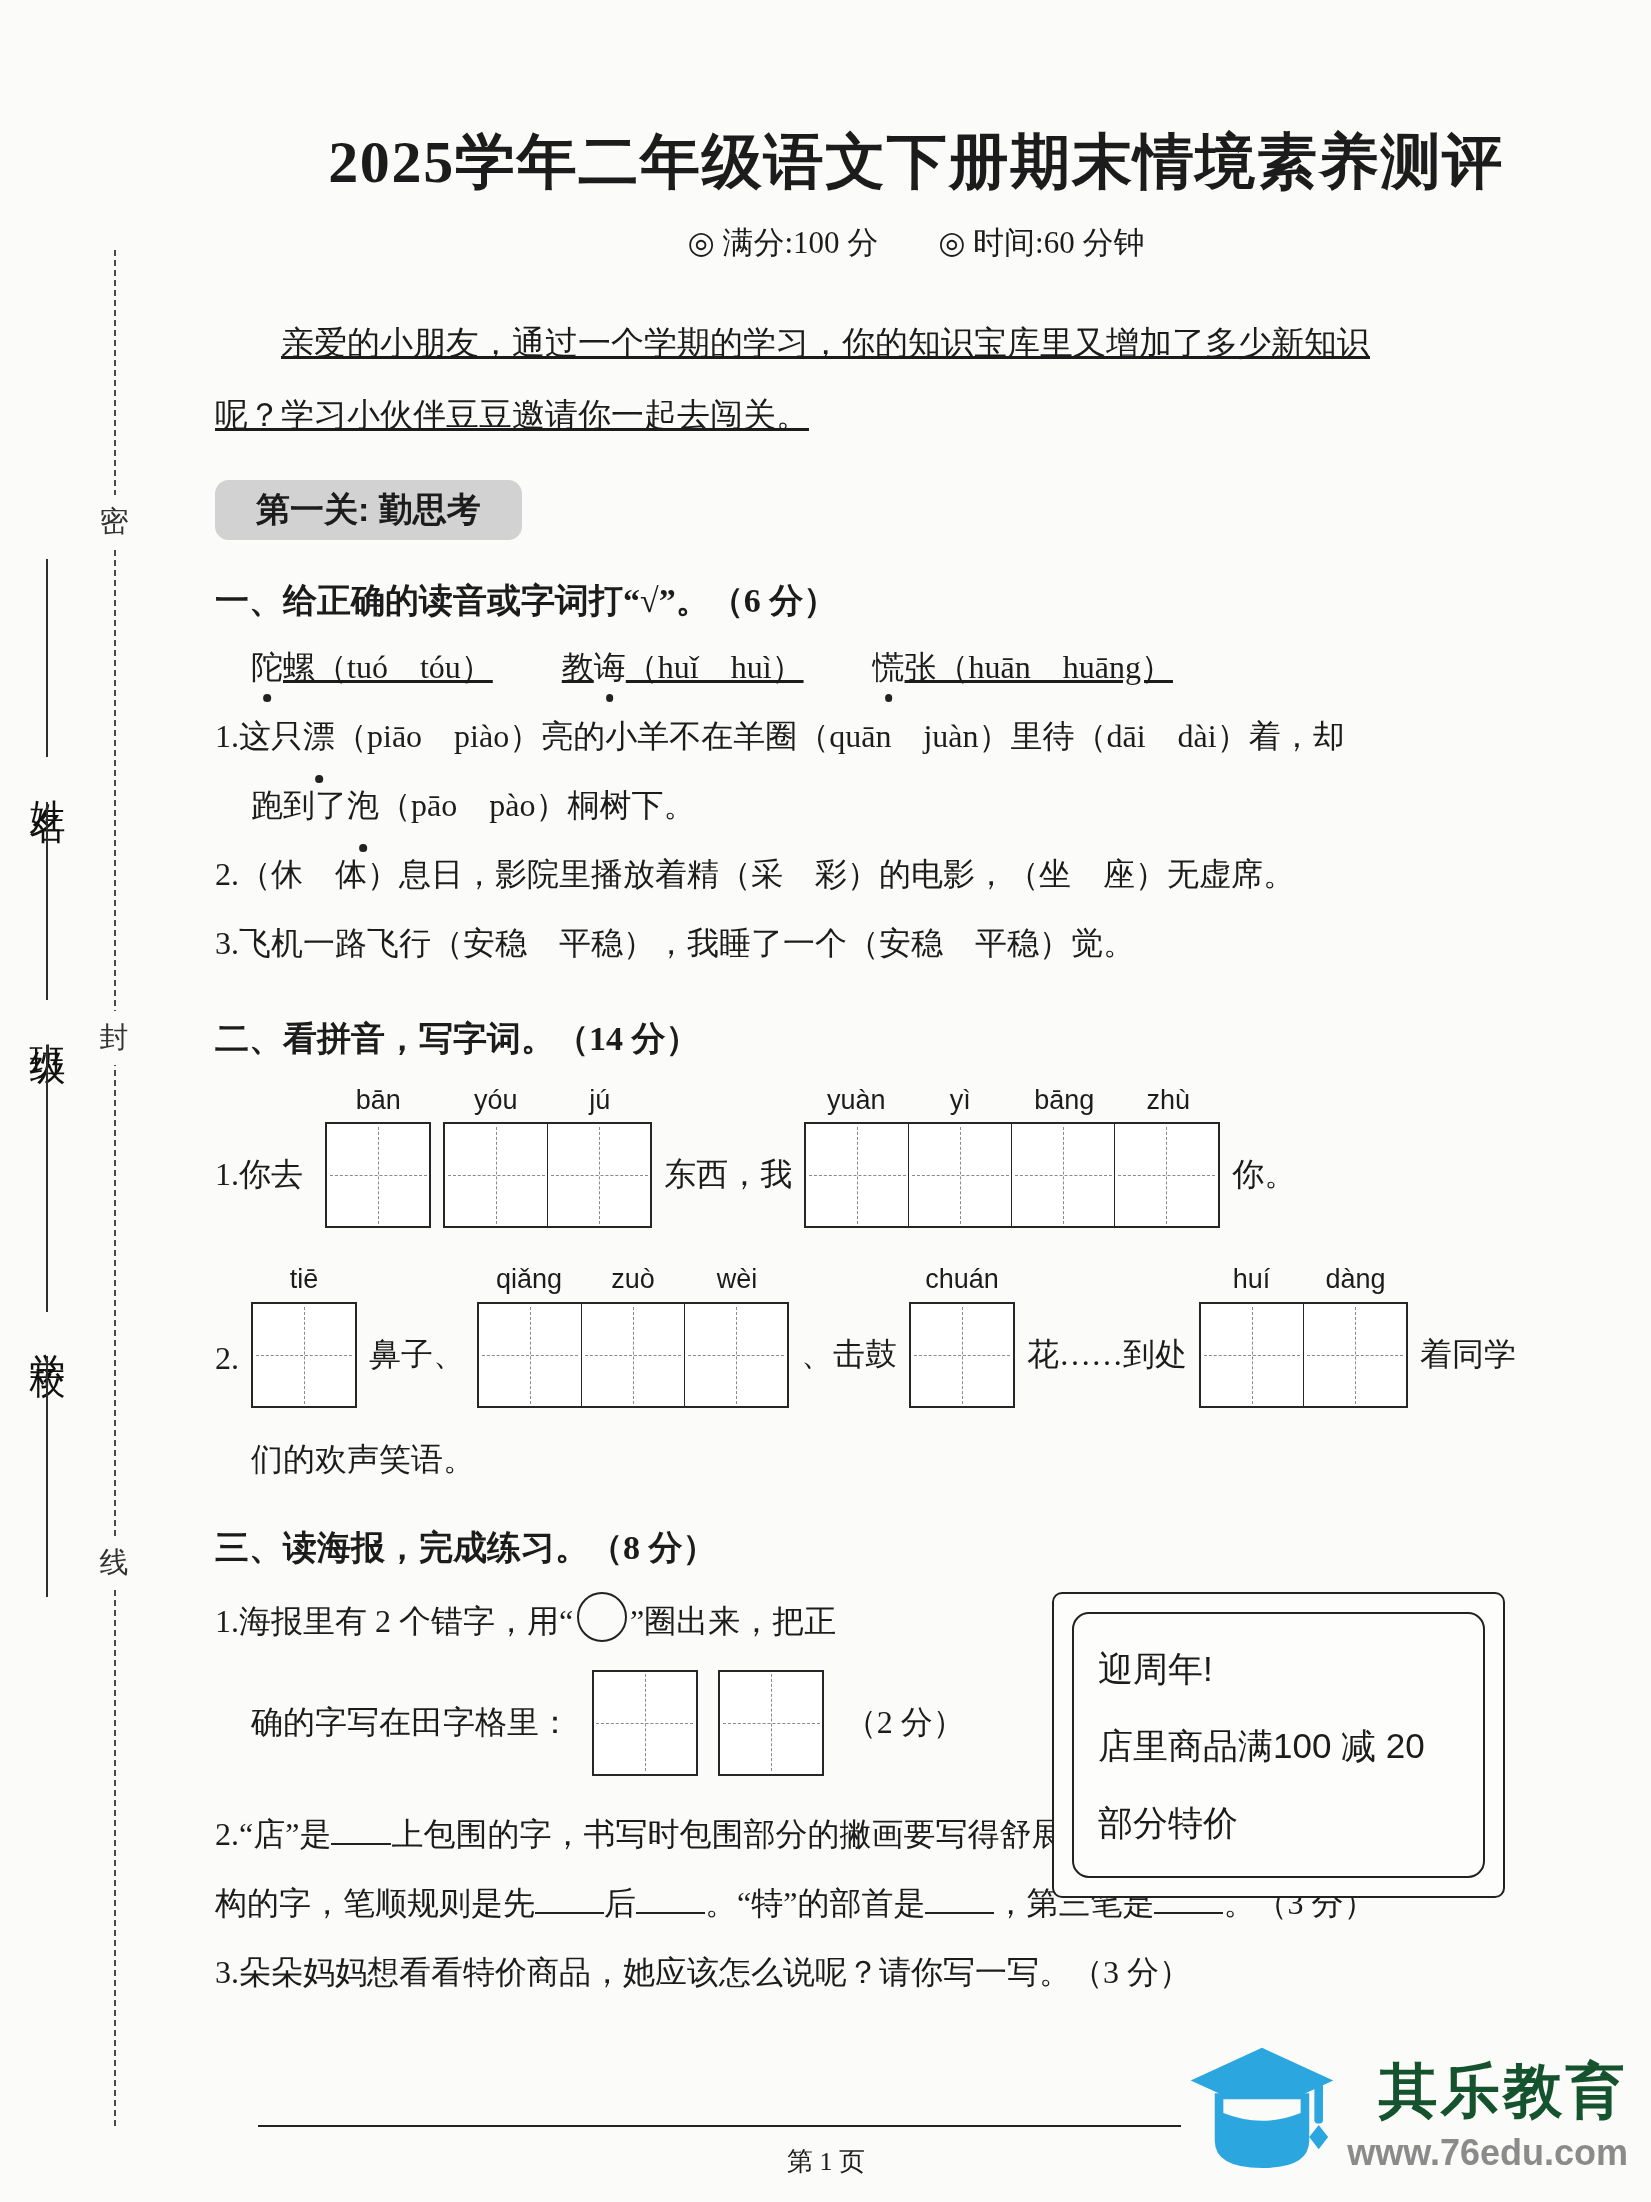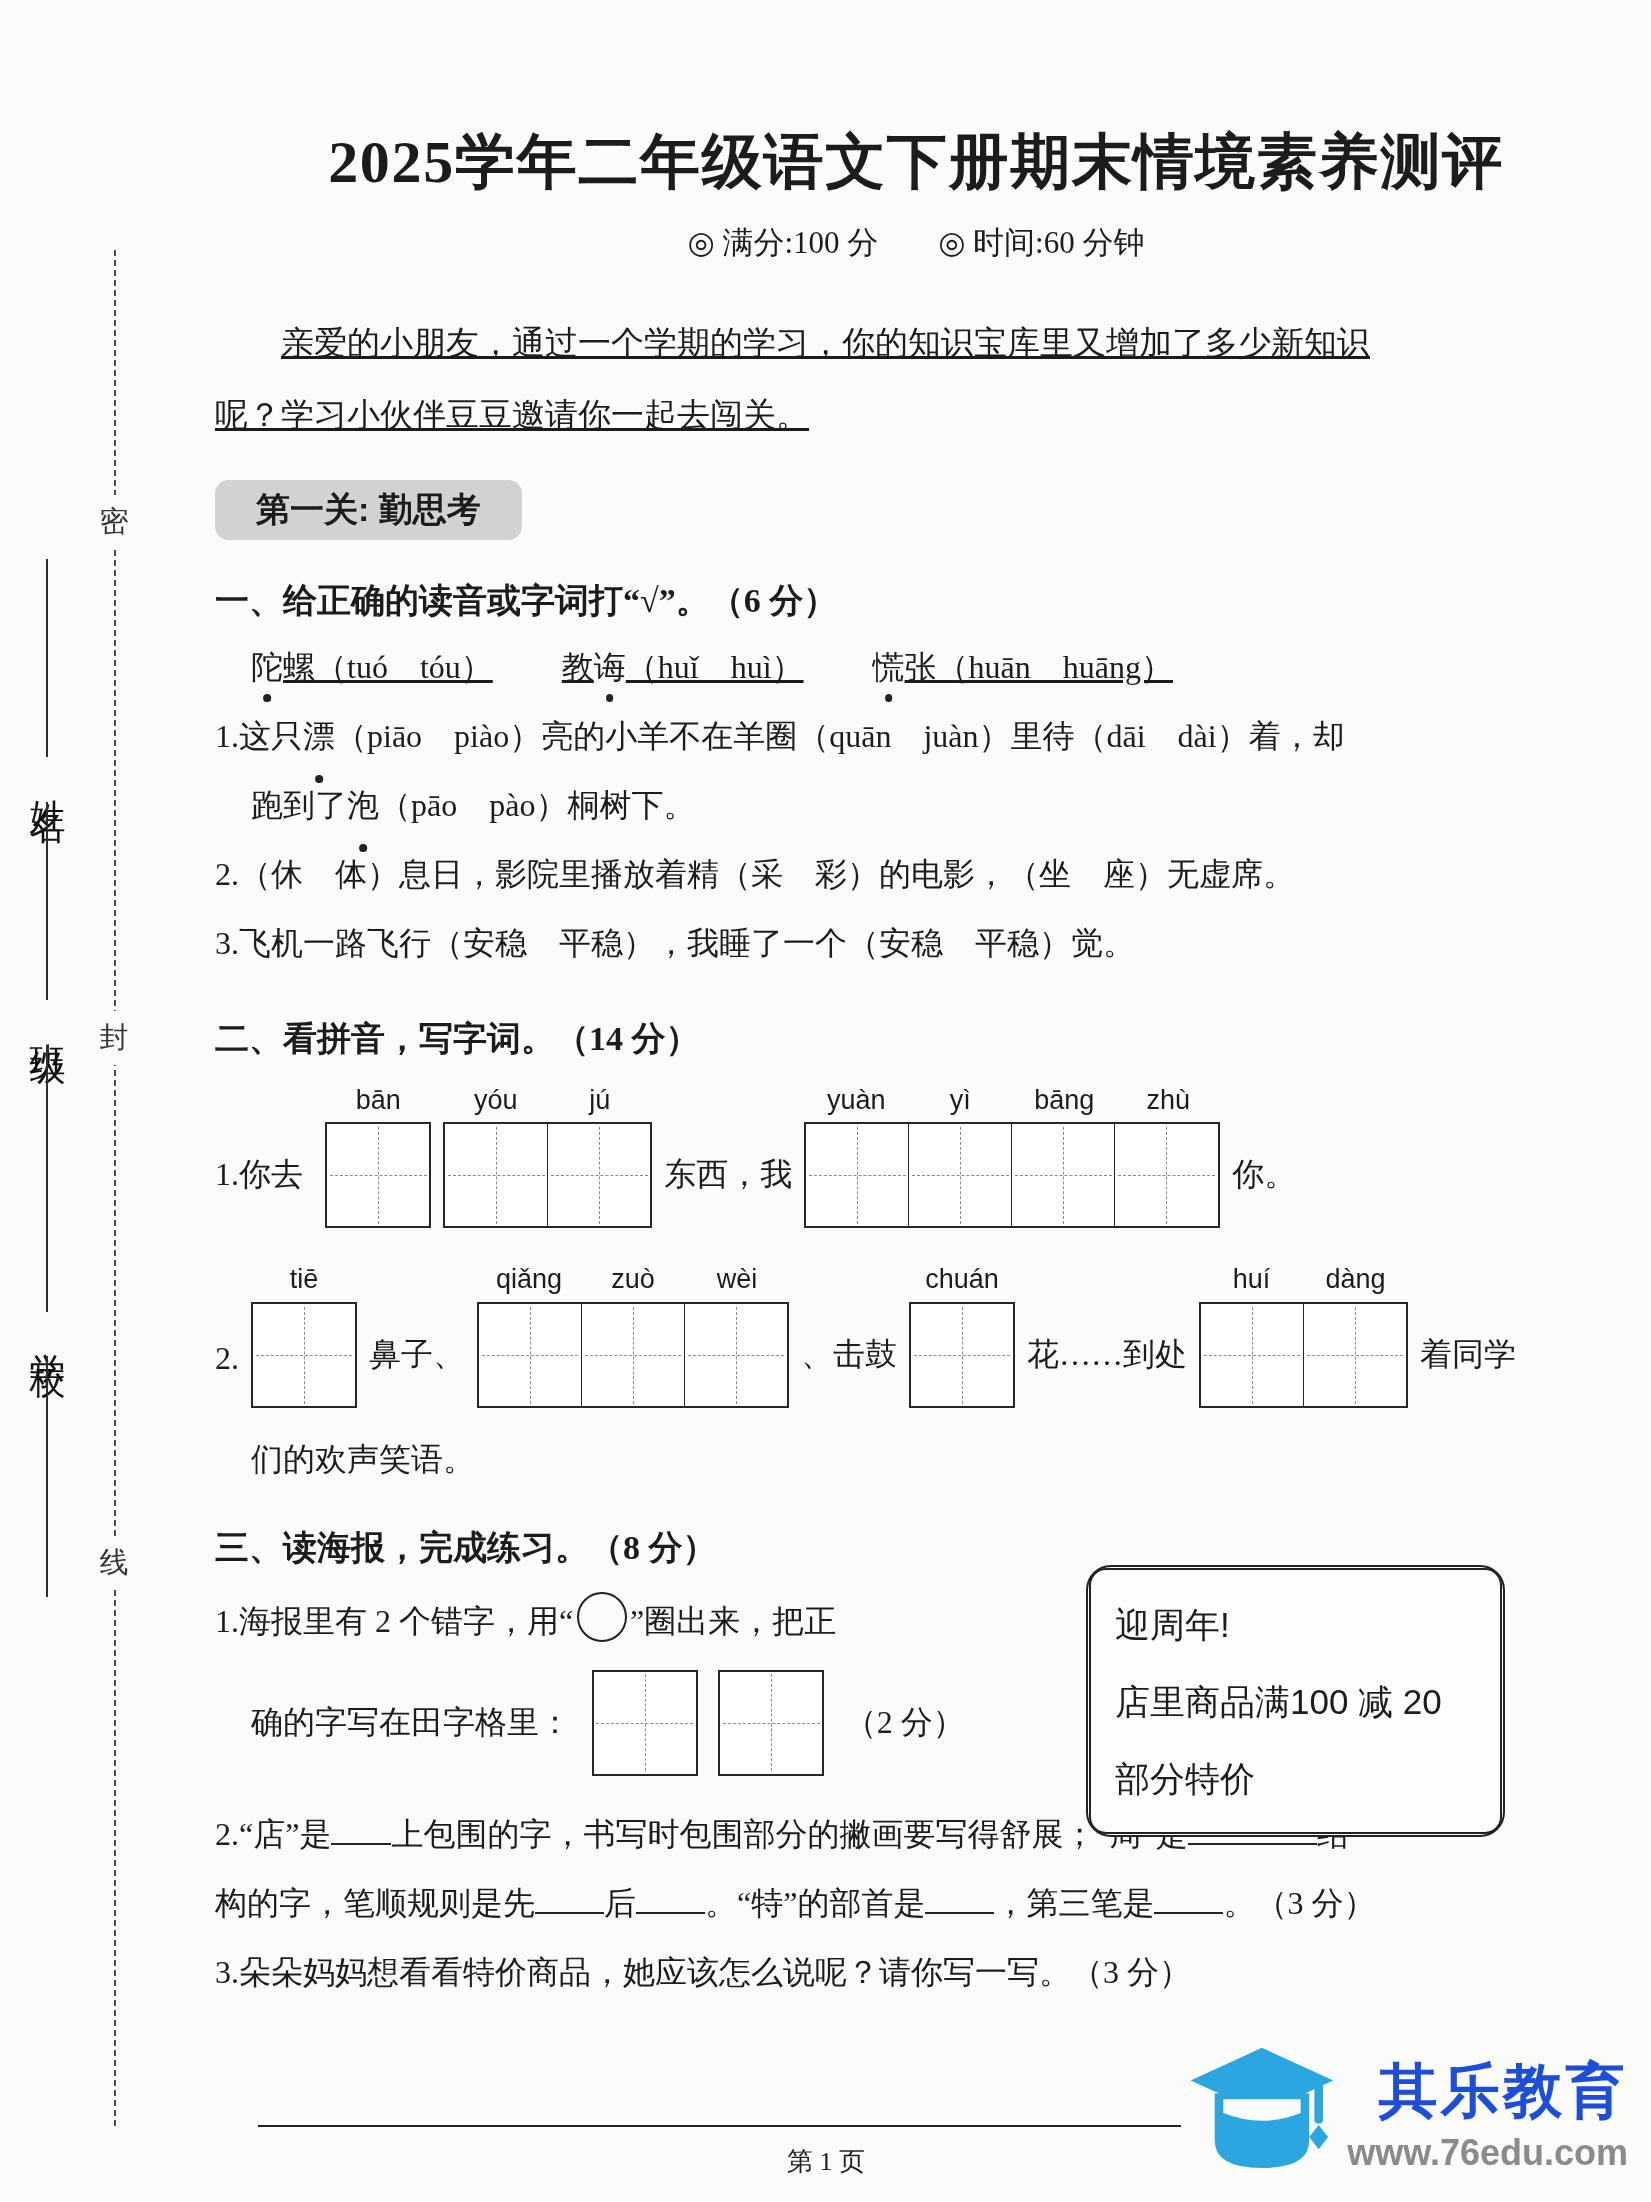--- a/index.html
+++ b/index.html
@@ -42,21 +42,21 @@
   .cell{width:102px;height:102px;position:relative;border-right:1.7px solid #262626;}
   .cell:last-child{border-right:none;}
   .cell::before{content:"";position:absolute;left:50%;top:2.6px;bottom:2.6px;border-left:1.7px dashed #8a8a8a;}
   .cell::after{content:"";position:absolute;top:50%;left:2.6px;right:2.6px;border-top:1.7px dashed #8a8a8a;}
   
   .sec3{position:relative;margin-top:31px;}
   .circle-glyph{display:inline-block;width:46px;height:46px;border:2.6px solid #222;border-radius:50%;
     vertical-align:-10.3px;margin:0 3.4px;}
   .boxline{display:flex;align-items:center;gap:20.6px;margin-top:13.8px;}
   .tian-single{border:2.6px solid #262626;background:#fff;display:flex;}
-  .poster{position:absolute;right:112px;top:40px;width:413px;border:2.6px solid #222;border-radius:25px;padding:1px;background:#fdfdfc;}
+  .poster{position:absolute;right:112px;top:67px;width:413px;border:2.6px solid #222;border-radius:10px;padding:18px;background:#fdfdfc;}
   .poster-in{border:2.6px solid #222;border-radius:17px;padding:15.5px 24px;}
   .poster-line{font-size:35px;line-height:77px;font-family:"Liberation Sans",sans-serif;white-space:nowrap;}
   .blank{display:inline-block;border-bottom:2.6px solid #222;height:1.05em;vertical-align:baseline;}
   .b70{width:60px;}.b150{width:129px;}.b80{width:69px;}
   
   .rule{position:absolute;left:258px;right:34px;top:2125px;border-top:2.6px solid #222;}
   .pageno{position:absolute;top:2144px;left:0;width:100%;text-align:center;font-size:26px;}
   .logo{position:absolute;right:24px;top:2046px;display:flex;align-items:center;gap:12px;background:#fbfbf9;padding-left:8.6px;}
   .logo-texts{display:flex;flex-direction:column;align-items:flex-end;}
   .logo-name{font-size:59px;font-weight:700;font-family:"Liberation Sans",sans-serif;letter-spacing:3.4px;}
@@ -252,17 +252,17 @@
   <span>
     <svg width="146" height="129" viewBox="0 0 170 150">
       <polygon points="85,2 168,40 85,78 2,40" fill="#2ba6de"></polygon>
       <path d="M30,55 L140,55 L140,110 Q140,142 85,142 Q30,142 30,110 Z" fill="#2ba6de"></path>
       <rect x="146" y="42" width="10" height="48" rx="4" fill="#2ba6de"></rect>
       <polygon points="151,92 162,106 151,120 140,106" fill="#2ba6de"></polygon>
       <path d="M40,62 L130,62 L130,78 Q85,96 40,78 Z" fill="#fbfbf9"></path>
     </svg>
   </span>
   <span class="logo-texts">
-    <span class="logo-name" id="logo-name" style="color: #1d4ed8;">其乐教育</span>
+    <span class="logo-name" id="logo-name" style="color: #14532d;">其乐教育</span>
     <span class="logo-url">www.76edu.com</span>
   </span>
 </div>
 
 
 </body></html>

